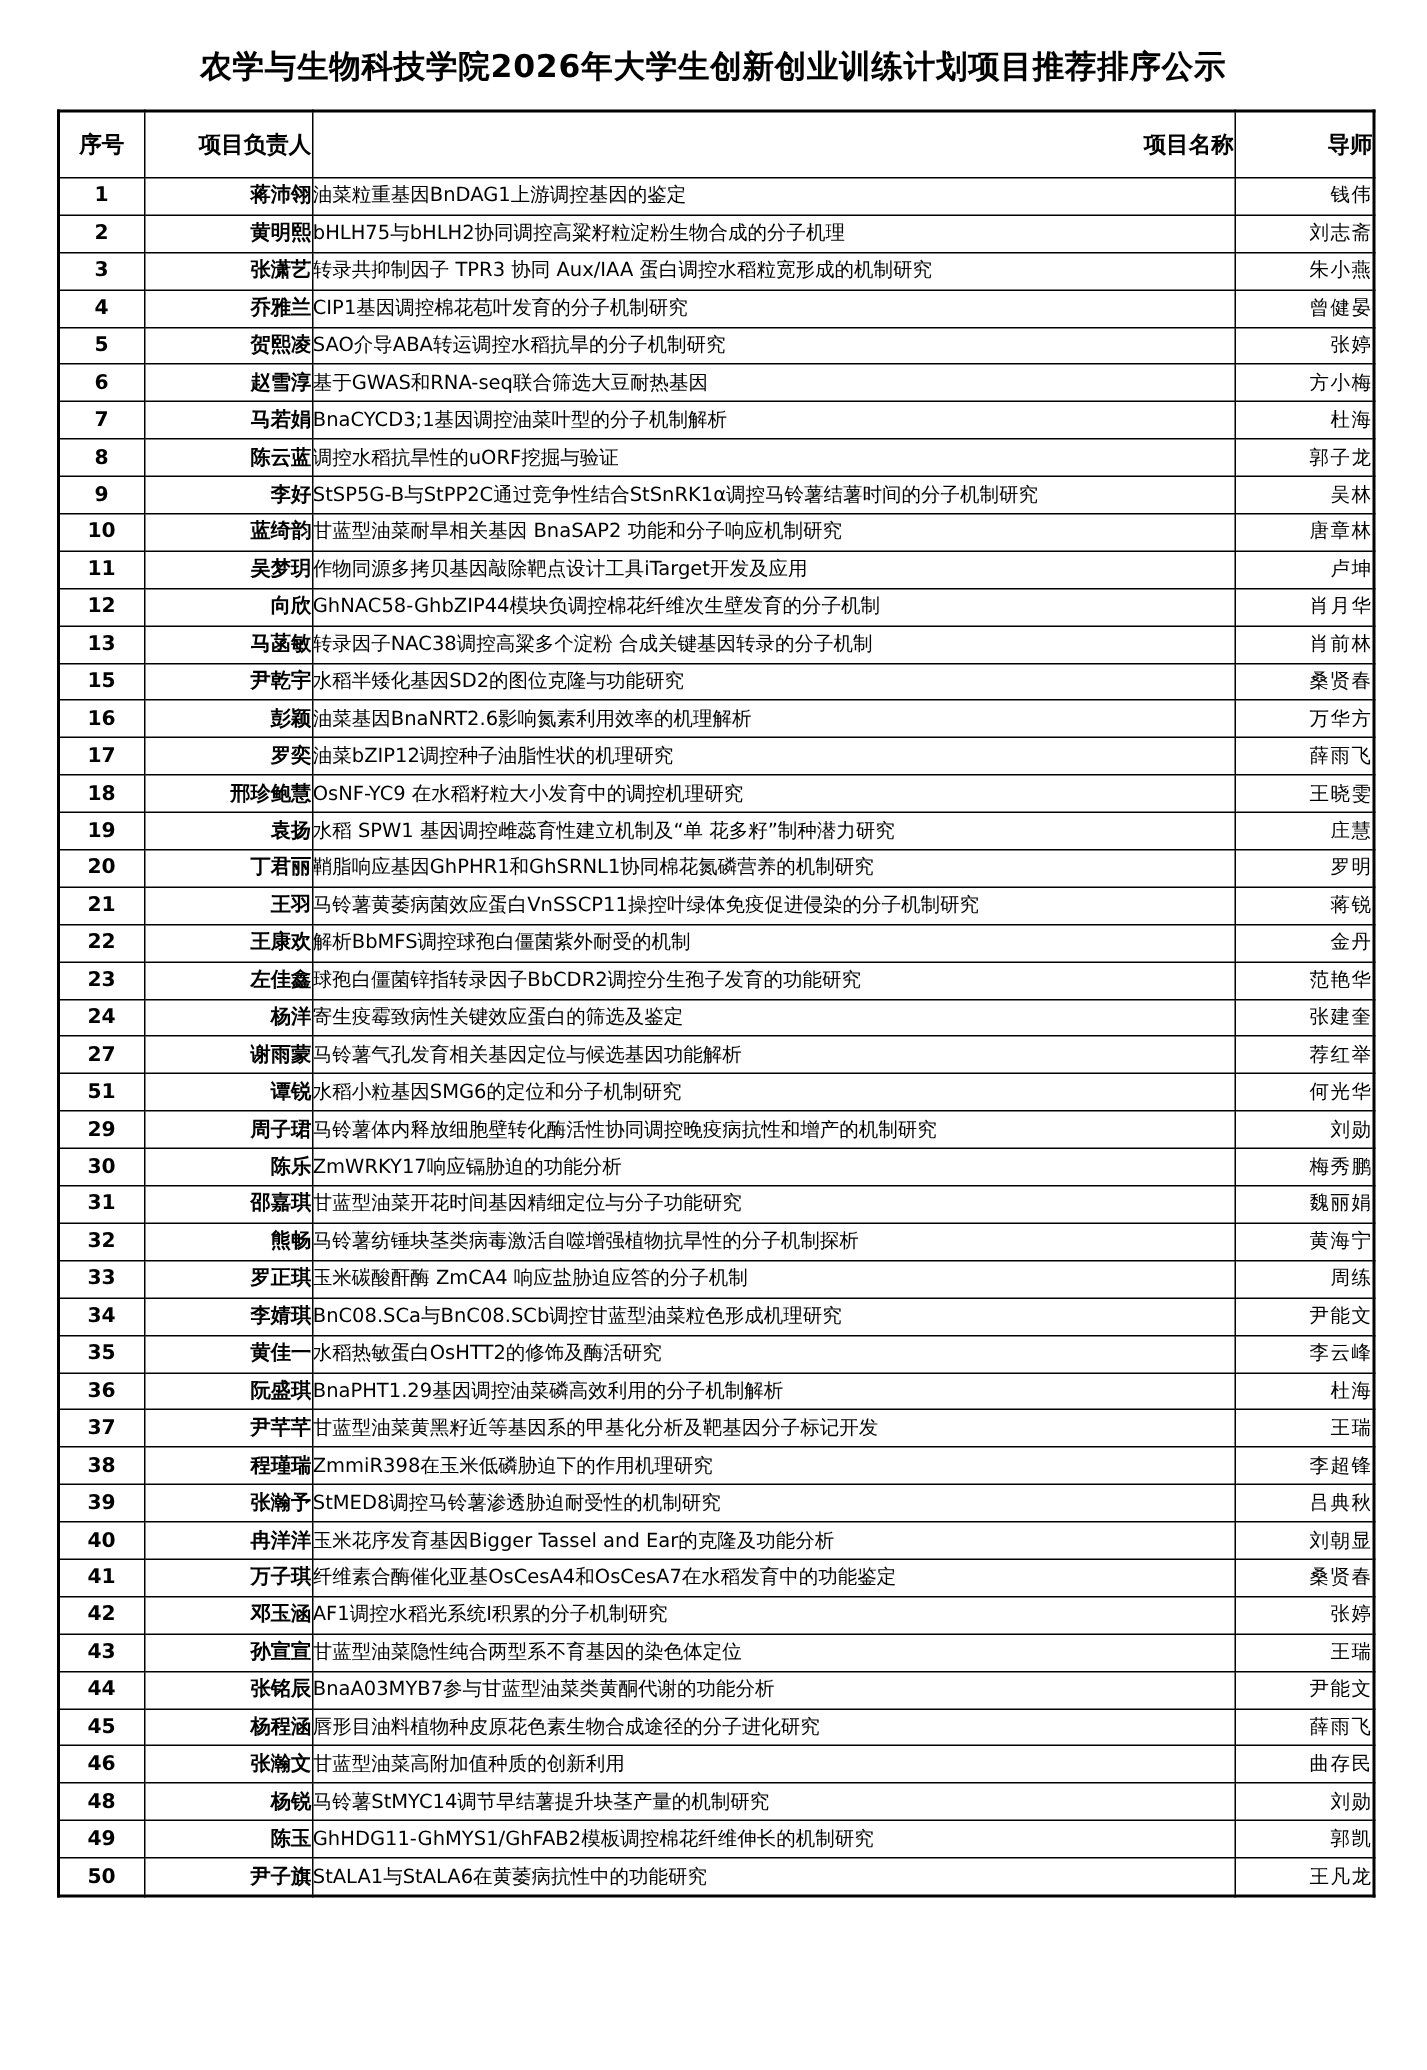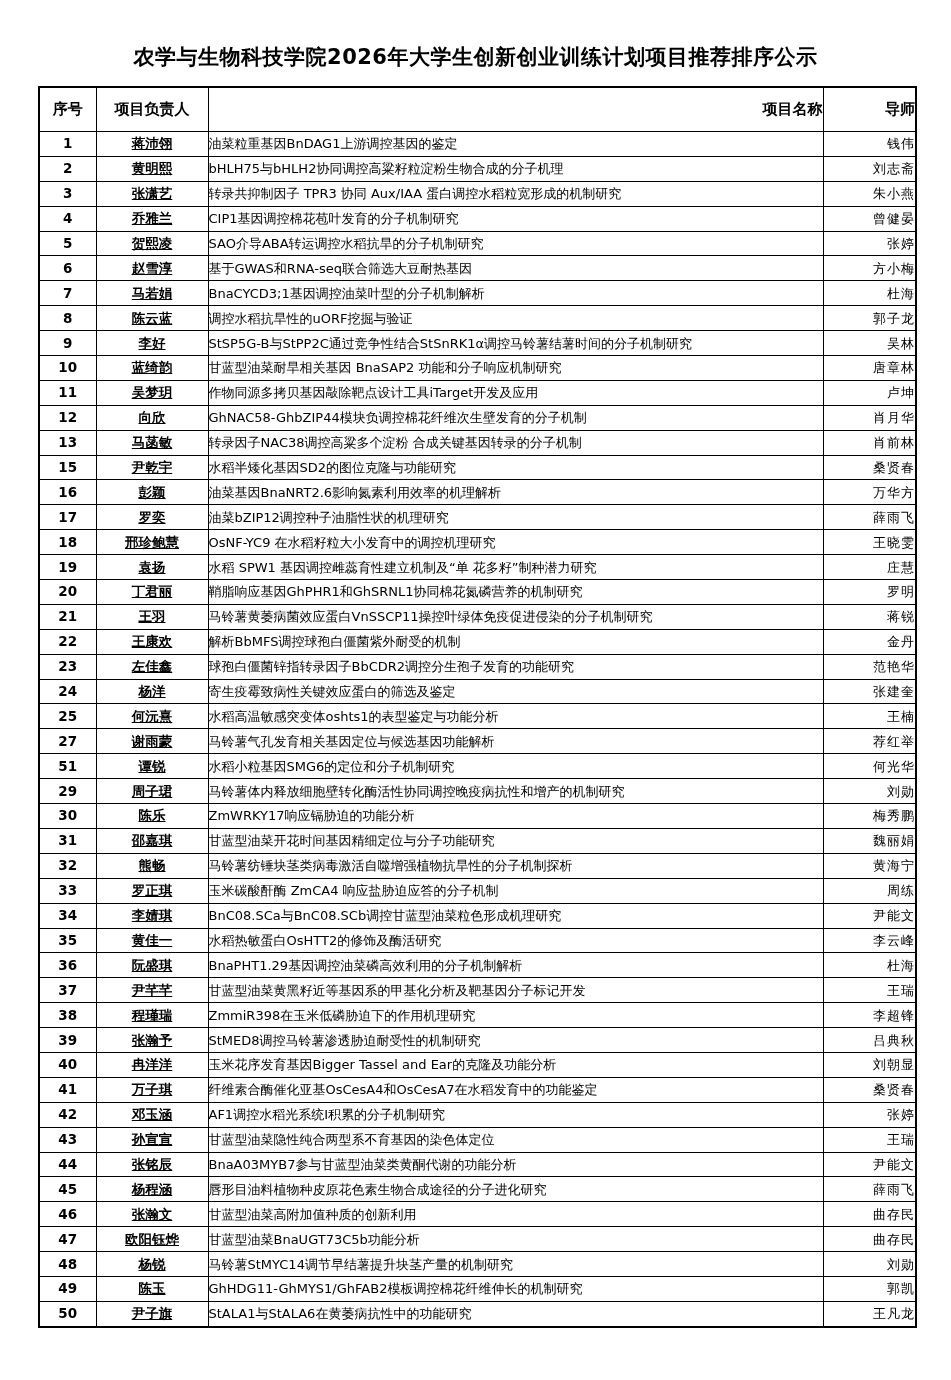--- a/index.html
+++ b/index.html
@@ -3,21 +3,21 @@
 <meta charset="utf-8">
 <style>
   html,body { margin:0; padding:0; background:#fff; }
   body {
     width:951px; height:1380px;
     font-family:"DejaVu Sans","Liberation Sans",sans-serif;
     color:#000;
     position:relative;
   }
   .page-title {
-    padding-top:43px;
+    padding-top:30px;
     text-align:center;
     font-size:21px;
     font-weight:bold;
     letter-spacing:0.5px;
   }
   .table-wrap { margin:15px 0 0 38px; }
   table.projects {
     border-collapse:collapse;
     table-layout:fixed;
     width:877px;
@@ -34,25 +34,25 @@
     font-size:15px;
     font-weight:bold;
     background:#fff;
   }
   tbody td { height:23.9px; font-size:13px; line-height:23px; }
   .w-idx    { width:57px; }
   .w-leader { width:112px; }
   .w-project{ width:615px; }
   .w-mentor { width:93px; }
   th.h-idx    { text-align:center; }
-  th.h-leader { text-align:center; padding-left:10px; }
+  th.h-leader { text-align:right; padding-left:10px; }
   th.h-project{ text-align:right; }
   th.h-mentor { text-align:right; padding-left:6px; }
   td.c-idx    { text-align:center; font-weight:bold; font-size:13.5px; }
-  td.c-leader { text-align:center; padding-left:6px; font-weight:bold; font-size:13.5px;text-decoration:underline; }
+  td.c-leader { text-align:right; padding-left:6px; font-weight:bold; font-size:13.5px; }
   td.c-project{ text-align:left; padding-left:4px; }
   td.c-mentor { text-align:right; padding-left:6px; letter-spacing:1px; }
 </style>
 </head>
 <body>
 
 <div class="page-title">农学与生物科技学院2026年大学生创新创业训练计划项目推荐排序公示</div>
 
 <div class="table-wrap">
   <table class="projects">
@@ -226,26 +226,20 @@
     <td class="c-mentor">范艳华</td>
   </tr>
 
   <tr>
     <td class="c-idx">24</td>
     <td class="c-leader">杨洋</td>
     <td class="c-project">寄生疫霉致病性关键效应蛋白的筛选及鉴定</td>
     <td class="c-mentor">张建奎</td>
   </tr>
 
-  <tr>
-    <td class="c-idx">25</td>
-    <td class="c-leader">何沅熹</td>
-    <td class="c-project">水稻高温敏感突变体oshts1的表型鉴定与功能分析</td>
-    <td class="c-mentor">王楠</td>
-  </tr>
 
 
   <tr>
     <td class="c-idx">27</td>
     <td class="c-leader">谢雨蒙</td>
     <td class="c-project">马铃薯气孔发育相关基因定位与候选基因功能解析</td>
     <td class="c-mentor">荐红举</td>
   </tr>
 
   <tr>
@@ -374,26 +368,20 @@
     <td class="c-mentor">薛雨飞</td>
   </tr>
 
   <tr>
     <td class="c-idx">46</td>
     <td class="c-leader">张瀚文</td>
     <td class="c-project">甘蓝型油菜高附加值种质的创新利用</td>
     <td class="c-mentor">曲存民</td>
   </tr>
 
-  <tr>
-    <td class="c-idx">47</td>
-    <td class="c-leader">欧阳钰烨</td>
-    <td class="c-project">甘蓝型油菜BnaUGT73C5b功能分析</td>
-    <td class="c-mentor">曲存民</td>
-  </tr>
 
   <tr>
     <td class="c-idx">48</td>
     <td class="c-leader">杨锐</td>
     <td class="c-project">马铃薯StMYC14调节早结薯提升块茎产量的机制研究</td>
     <td class="c-mentor">刘勋</td>
   </tr>
 
   <tr>
     <td class="c-idx">49</td>

